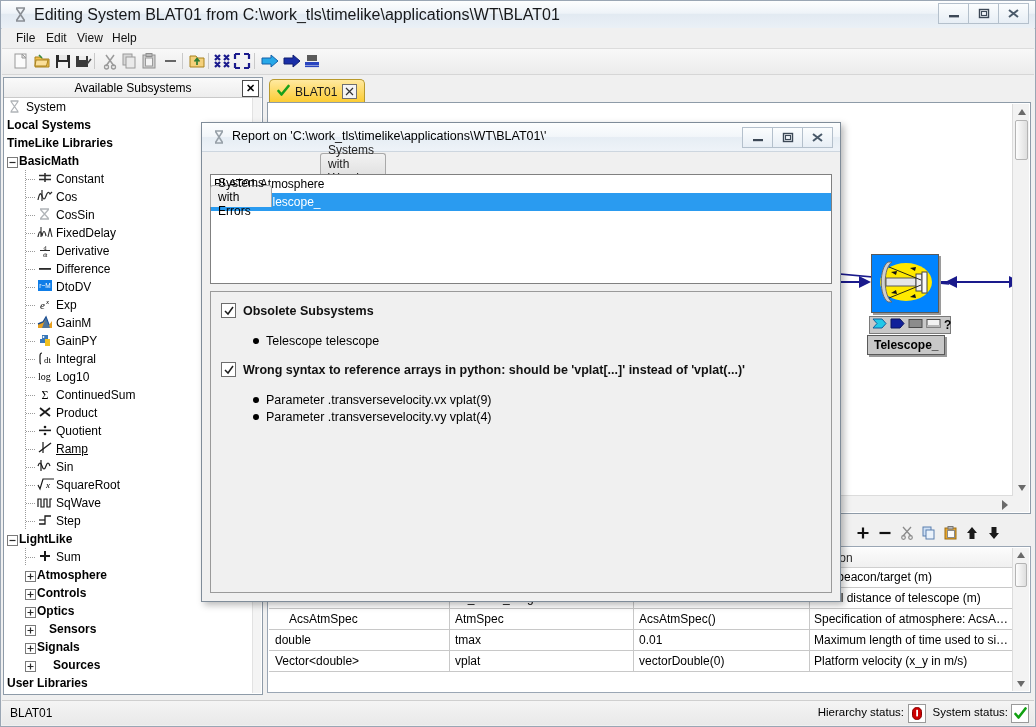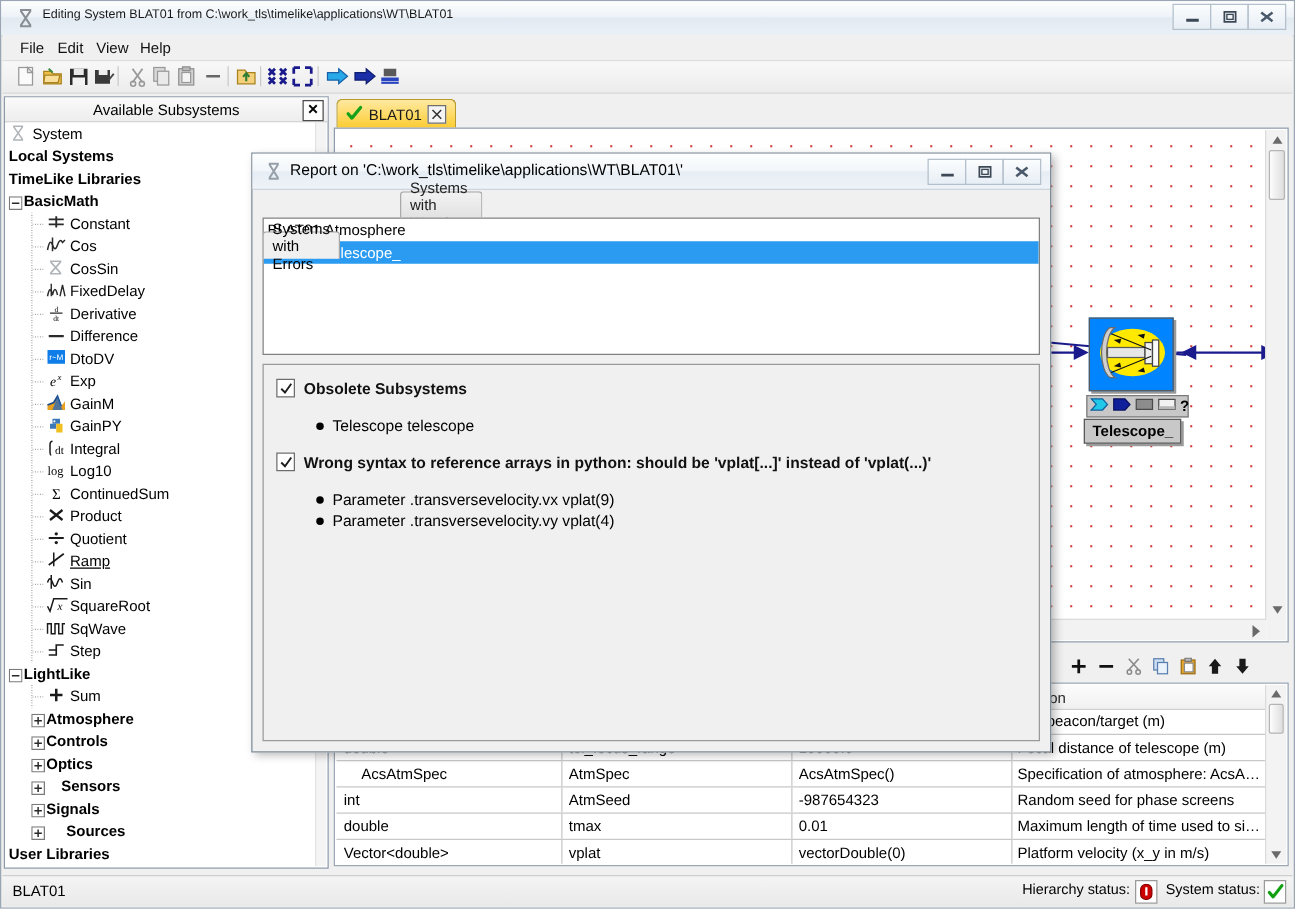--- a/index.html
+++ b/index.html
@@ -15,21 +15,21 @@
         background:linear-gradient(#f6f7f9,#eef0f3);}
 
   
   .win-frame{position:absolute;left:0;top:0;width:1036px;height:727px;
     border:1px solid #9aa6b4;box-sizing:border-box;
     background:#f0f0f0;}
   .titlebar{position:absolute;left:0;top:0;right:0;height:27px;
     background:linear-gradient(#fdfefe 0%,#eef3f8 45%,#e2eaf2 50%,#eaf0f6 100%);
     border-bottom:1px solid #c8d2dc;}
   .title-ico{position:absolute;left:11px;top:5px;width:17px;height:17px;}
-  .title-text{position:absolute;left:33px;top:5px;font-size:10px;color:#17181a;
+  .title-text{position:absolute;left:33px;top:5px;font-size:16px;color:#17181a;
     white-space:nowrap;}
   .wbtns{position:absolute;right:6px;top:2px;display:flex;gap:0px;}
   .wbtn{width:29px;height:19px;border:1px solid #b4c0cc;
      background:linear-gradient(#fbfdfe,#e7eef5);
      display:flex;align-items:center;justify-content:center;
      margin-left:-1px;}
   .wbtn svg{display:block;}
 
   
   .menubar{position:absolute;left:1px;top:27px;right:1px;height:20px;
@@ -694,29 +694,20 @@
               <span class="cdiv" style="left: 540px;"></span>
               <span class="td" style="left: 20px; width: 170px;">AcsAtmSpec</span>
               <span class="td" style="left: 186px; width: 175px;">AtmSpec</span>
               <span class="td" style="left: 370px; width: 165px;">AcsAtmSpec()</span>
               <span class="td" style="left: 545px; width: 195px;">Specification of atmosphere: AcsA…</span>
             </div>
             <div class="trow">
               <span class="cdiv" style="left: 180px;"></span>
               <span class="cdiv" style="left: 364px;"></span>
               <span class="cdiv" style="left: 540px;"></span>
-              <span class="td" style="left: 6px; width: 170px;">int</span>
-              <span class="td" style="left: 186px; width: 175px;">AtmSeed</span>
-              <span class="td" style="left: 370px; width: 165px;">-987654323</span>
-              <span class="td" style="left: 545px; width: 195px;">Random seed for phase screens</span>
-            </div>
-            <div class="trow">
-              <span class="cdiv" style="left: 180px;"></span>
-              <span class="cdiv" style="left: 364px;"></span>
-              <span class="cdiv" style="left: 540px;"></span>
               <span class="td" style="left: 6px; width: 170px;">double</span>
               <span class="td" style="left: 186px; width: 175px;">tmax</span>
               <span class="td" style="left: 370px; width: 165px;">0.01</span>
               <span class="td" style="left: 545px; width: 195px;">Maximum  length of time used to si…</span>
             </div>
             <div class="trow">
               <span class="cdiv" style="left: 180px;"></span>
               <span class="cdiv" style="left: 364px;"></span>
               <span class="cdiv" style="left: 540px;"></span>
               <span class="td" style="left: 6px; width: 170px;">Vector&lt;double&gt;</span>

